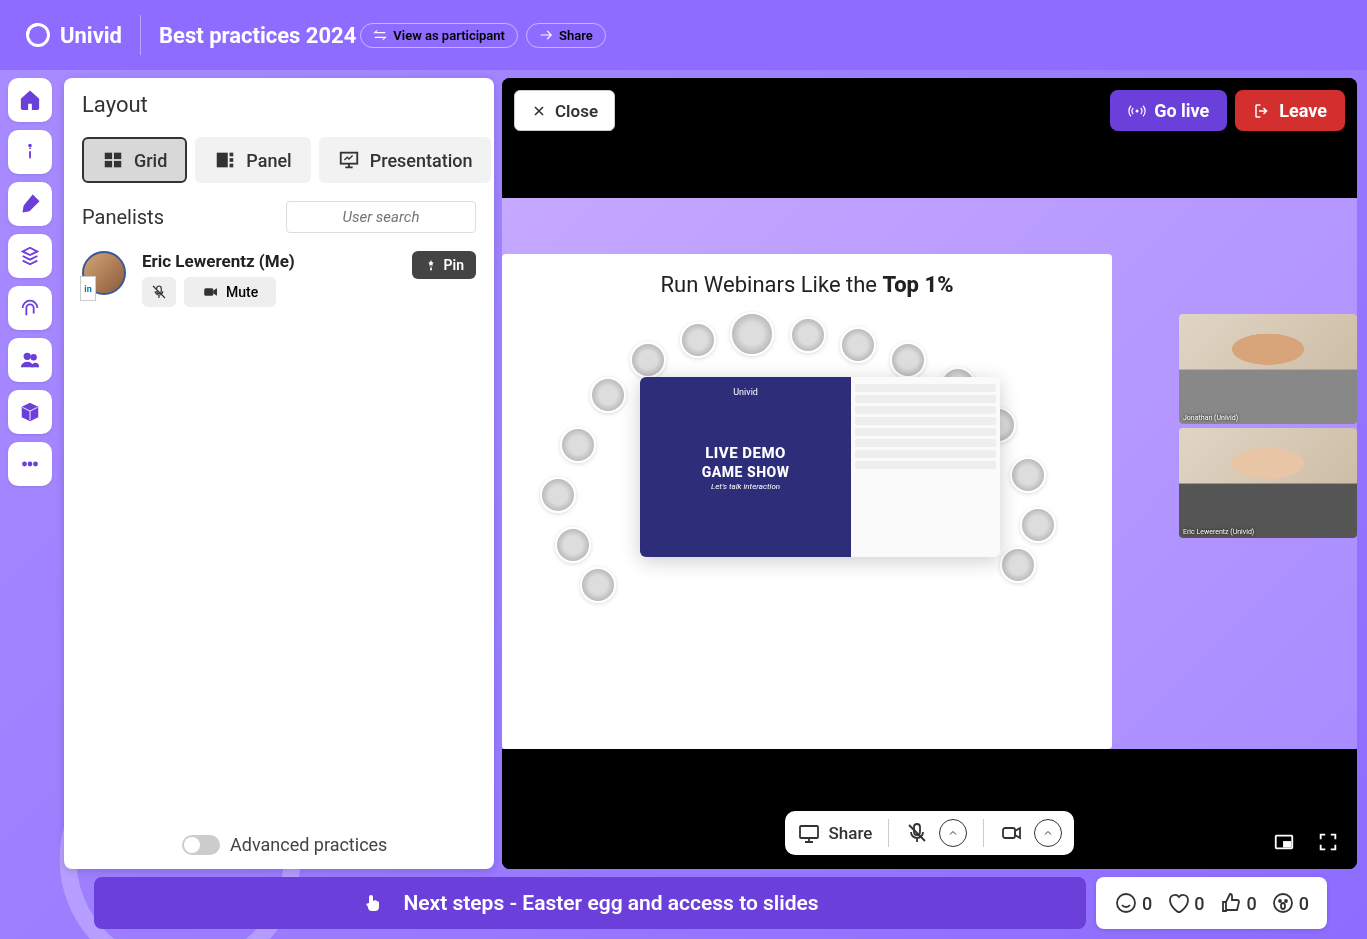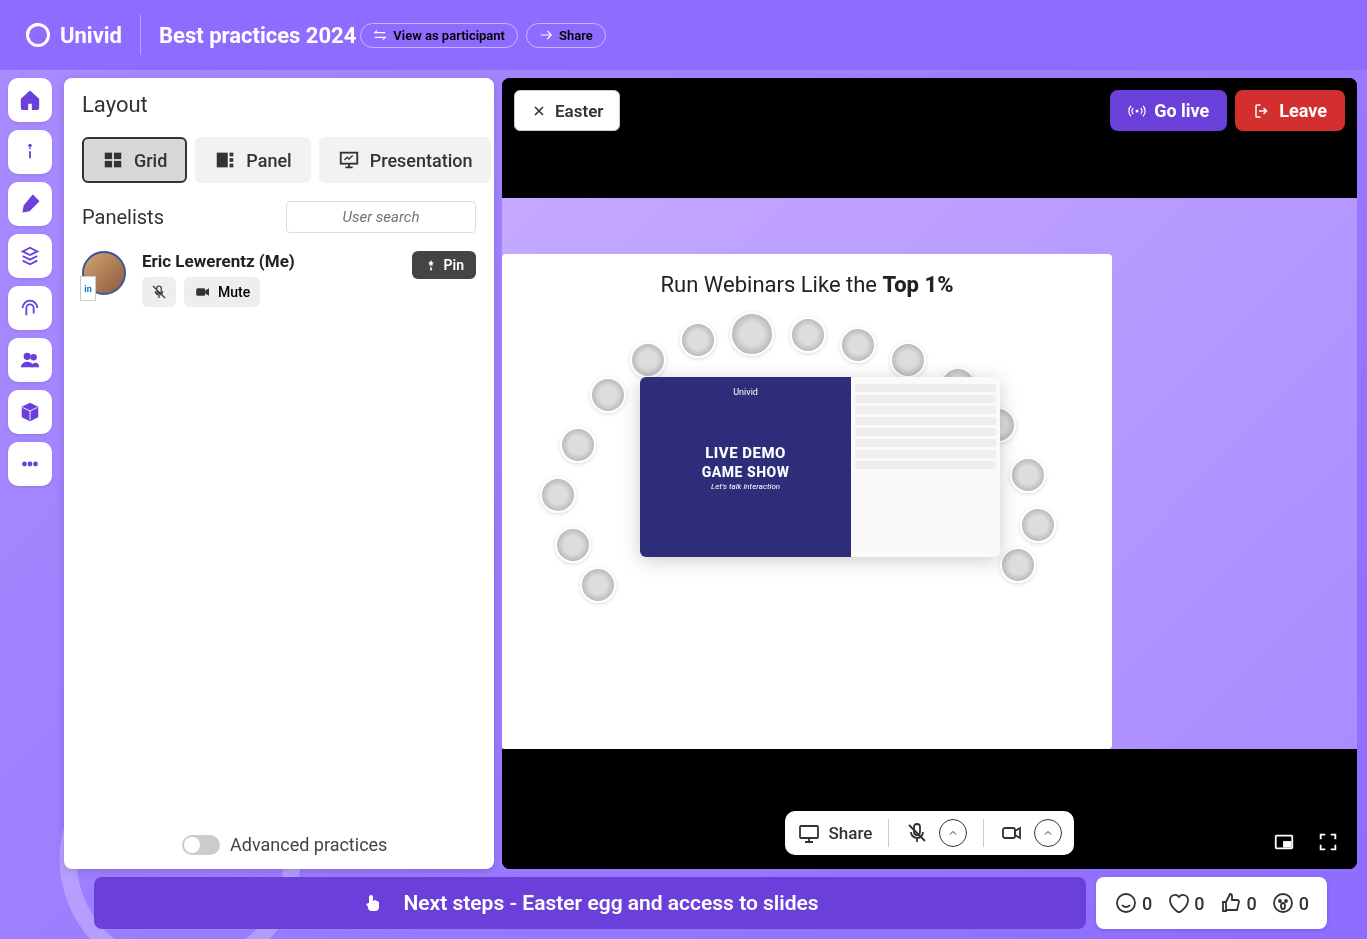--- a/index.html
+++ b/index.html
@@ -39,21 +39,21 @@
 .panelists-title { font-size: 20px; color: #333; }
 .user-search { width: 190px; padding: 6px 10px; border: 1px solid #ddd; border-radius: 4px; font-style: italic; font-size: 15px; color: #888; text-align: center; }
 
 .panelist { display: flex; align-items: flex-start; gap: 12px; padding: 6px 0; }
 .avatar-wrap { position: relative; width: 48px; height: 48px; }
 .avatar { width: 44px; height: 44px; border-radius: 50%; background: linear-gradient(135deg, #d4a574, #8b5a3c); border: 2px solid #3b5998; }
 .avatar-badge { position: absolute; bottom: -2px; left: -2px; width: 16px; height: 25px; background: #fff; border: 1px solid #ccc; display: flex; align-items: center; justify-content: center; font-size: 9px; font-weight: 700; color: #0077b5; }
 .panelist-info { flex: 1; }
 .panelist-name { font-size: 17px; font-weight: 700; color: #222; margin-bottom: 6px; }
 .panelist-controls { display: flex; gap: 8px; align-items: center; }
-.ctrl-btn { padding: 6px 10px; background: #eee; border-radius: 6px; display: flex; align-items: center; gap: 6px; font-size: 14px; font-weight: 500; cursor: pointer; }
+.ctrl-btn { padding: 6px 18px; background: #eee; border-radius: 6px; display: flex; align-items: center; gap: 6px; font-size: 14px; font-weight: 500; cursor: pointer; }
 .ctrl-btn.icon-only { padding: 6px 8px; }
 .ctrl-btn svg { width: 18px; height: 18px; }
 .pin-btn { padding: 6px 12px; background: #444; color: #fff; border-radius: 6px; display: flex; align-items: center; gap: 6px; font-size: 14px; font-weight: 600; cursor: pointer; }
 .pin-btn svg { width: 14px; height: 14px; fill: #fff; }
 
 .adv-settings { margin-top: auto; display: flex; align-items: center; gap: 10px; padding: 10px 0 0 100px; }
 .toggle { width: 38px; height: 20px; background: #ccc; border-radius: 10px; position: relative; cursor: pointer; }
 .toggle::after { content: ''; position: absolute; left: 2px; top: 2px; width: 16px; height: 16px; background: #fff; border-radius: 50%; }
 .adv-label { font-size: 18px; color: #444; }
 
@@ -283,21 +283,21 @@
 
     <div class="stage">
       <div class="stage-bars top"></div>
       <div class="stage-bars bottom"></div>
 
       <div class="stage-header">
         <div class="close-btn">
           <svg viewBox="0 0 24 24">
               <path d="M6 6l12 12M6 18L18 6" stroke="#333" stroke-width="2.5"></path>
             </svg>
-          <span>Easter</span>
+          <span>Close</span>
         </div>
         <div class="stage-actions">
           <div class="golive-btn">
             <svg viewBox="0 0 24 24">
                 <circle cx="12" cy="12" r="2" fill="#fff"></circle>
                 <path d="M7 8a6 6 0 000 8M17 8a6 6 0 010 8M4 5a10 10 0 000 14M20 5a10 10 0 010 14" stroke="#fff" stroke-width="1.6" fill="none"></path>
               </svg>
             <span>Go live</span>
           </div>
           <div class="leave-btn">
@@ -347,20 +347,30 @@
                 <div class="chat-line"></div>
                   <div class="chat-line"></div>
                   <div class="chat-line"></div>
                 <div class="chat-line"></div>
                   <div class="chat-line"></div>
               </div>
             </div>
           </div>
         </div>
 
+        <div class="video-tiles">
+          <div class="video-tile">
+              <div class="person"></div>
+              <div class="tile-label">Jonathan (Univid)</div>
+            </div>
+          <div class="video-tile">
+              <div class="person2"></div>
+              <div class="tile-label">Eric Lewerentz (Univid)</div>
+            </div>
+        </div>
       </div>
 
       <div class="stage-bottom">
         <div class="control-bar">
           <div class="cb-item">
             <svg viewBox="0 0 24 24">
                 <rect x="3" y="5" width="18" height="12" rx="1"></rect>
                 <path d="M8 21h8M12 17v4"></path>
               </svg>
             <span>Share</span>

